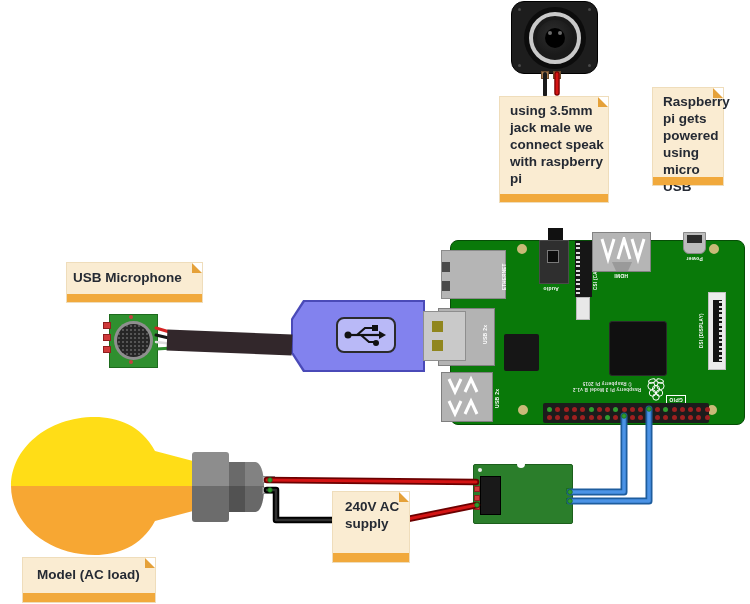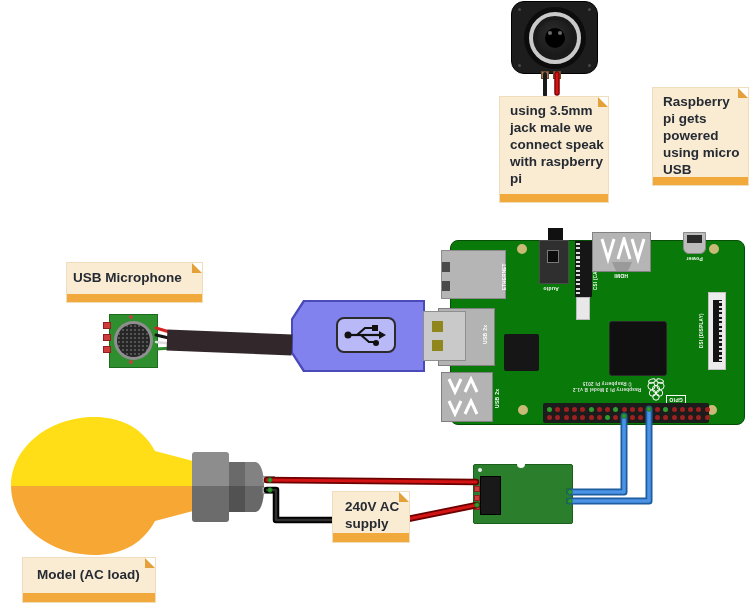--- a/index.html
+++ b/index.html
@@ -273,37 +273,37 @@
   <div class="note" style="left:499px;top:96px;width:110px;height:107px;">
     <div class="fold"></div>
     <div class="txt">using 3.5mm
 jack male we
 connect speak
 with raspberry
 pi</div>
     <div class="bar"></div>
   </div>
 
-  <div class="note" style="left:652px;top:87px;width:97px;height:99px;">
+  <div class="note" style="left:652px;top:87px;width:72px;height:99px;">
     <div class="fold"></div>
     <div class="txt">Raspberry
 pi gets
 powered
 using micro
 USB</div>
     <div class="bar"></div>
   </div>
 
   <div class="note" style="left:66px;top:262px;width:137px;height:41px;">
     <div class="fold"></div>
     <div class="txt" style="left:6px;top:6px;">USB Microphone</div>
     <div class="bar"></div>
   </div>
 
-  <div class="note" style="left:332px;top:491px;width:78px;height:52px;">
+  <div class="note" style="left:332px;top:491px;width:78px;height:72px;">
     <div class="fold"></div>
     <div class="txt" style="left:12px;top:6px;">240V AC
 supply</div>
     <div class="bar" style="height:9px;"></div>
   </div>
 
   <div class="note" style="left:22px;top:557px;width:134px;height:46px;">
     <div class="fold"></div>
     <div class="txt" style="left:14px;top:8px;">Model (AC load)</div>
     <div class="bar" style="height:9px;"></div>

